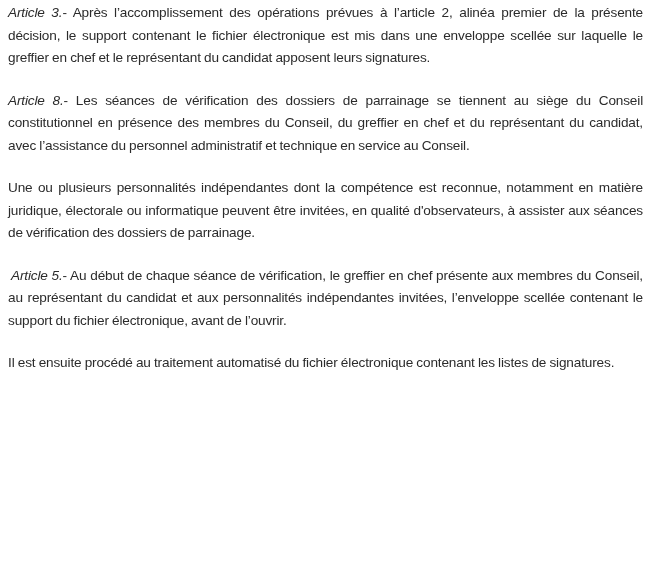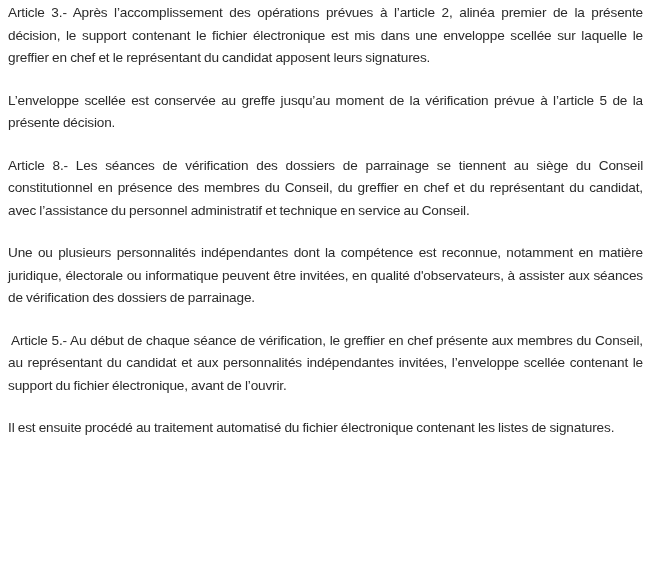--- a/index.html
+++ b/index.html
@@ -22,35 +22,33 @@
       line-height: 22.5px;
       color: #2b2b2b;
       letter-spacing: -0.15px;
       word-spacing: -0.4px;
     }
     .doc p {
       margin: 0 0 20px 0;
       text-align: justify;
     }
     .doc p .art {
+      font-style: italic;
     }
     .indent-space {
       display: inline-block;
       width: 3px;
     }
   </style>
 </head>
 <body>
 
 <div class="doc">
   <p>
     <span class="art">Article 3.</span><span>- Après l’accomplissement des opérations prévues à l’article 2, alinéa premier de la présente décision, le support contenant le fichier électronique est mis dans une enveloppe scellée sur laquelle le greffier en chef et le représentant du candidat apposent leurs signatures.</span>
-  </p>
-  <p>
-    <span>L’enveloppe scellée est conservée au greffe jusqu’au moment de la vérification prévue à l’article 5 de la présente décision.</span>
   </p>
   <p>
     <span class="art">Article 8.</span><span>- Les séances de vérification des dossiers de parrainage se tiennent au siège du Conseil constitutionnel en présence des membres du Conseil, du greffier en chef et du représentant du candidat, avec l’assistance du personnel administratif et technique en service au Conseil.</span>
   </p>
   <p>
     <span>Une ou plusieurs personnalités indépendantes dont la compétence est reconnue, notamment en matière juridique, électorale ou informatique peuvent être invitées, en qualité d'observateurs, à assister aux séances de vérification des dossiers de parrainage.</span>
   </p>
   <p>
     <span class="indent-space"></span><span class="art">Article 5.</span><span>- Au début de chaque séance de vérification, le greffier en chef présente aux membres du Conseil, au représentant du candidat et aux personnalités indépendantes invitées, l’enveloppe scellée contenant le support du fichier électronique, avant de l’ouvrir.</span>
   </p>

